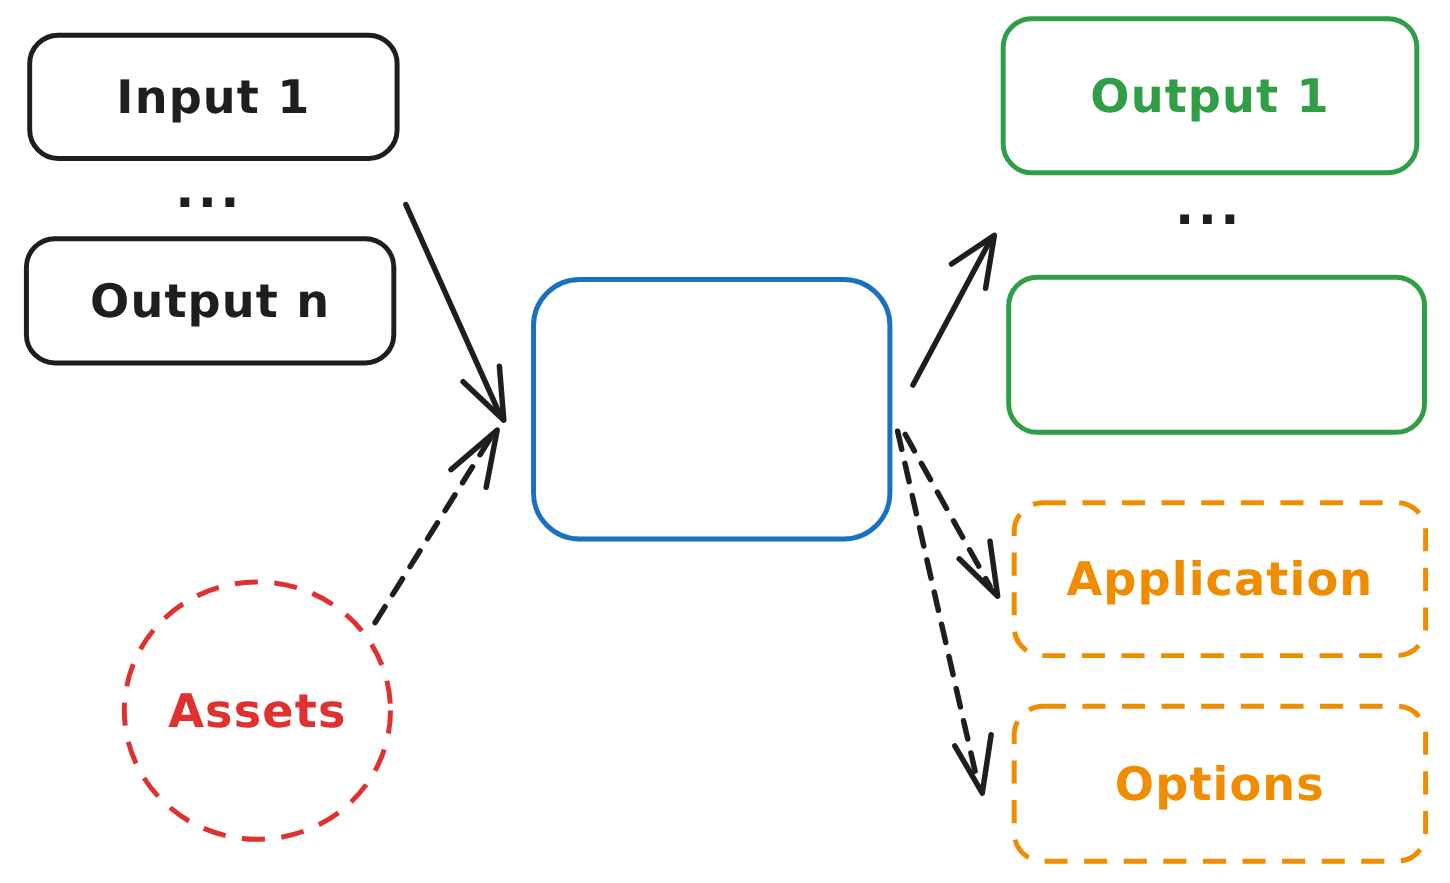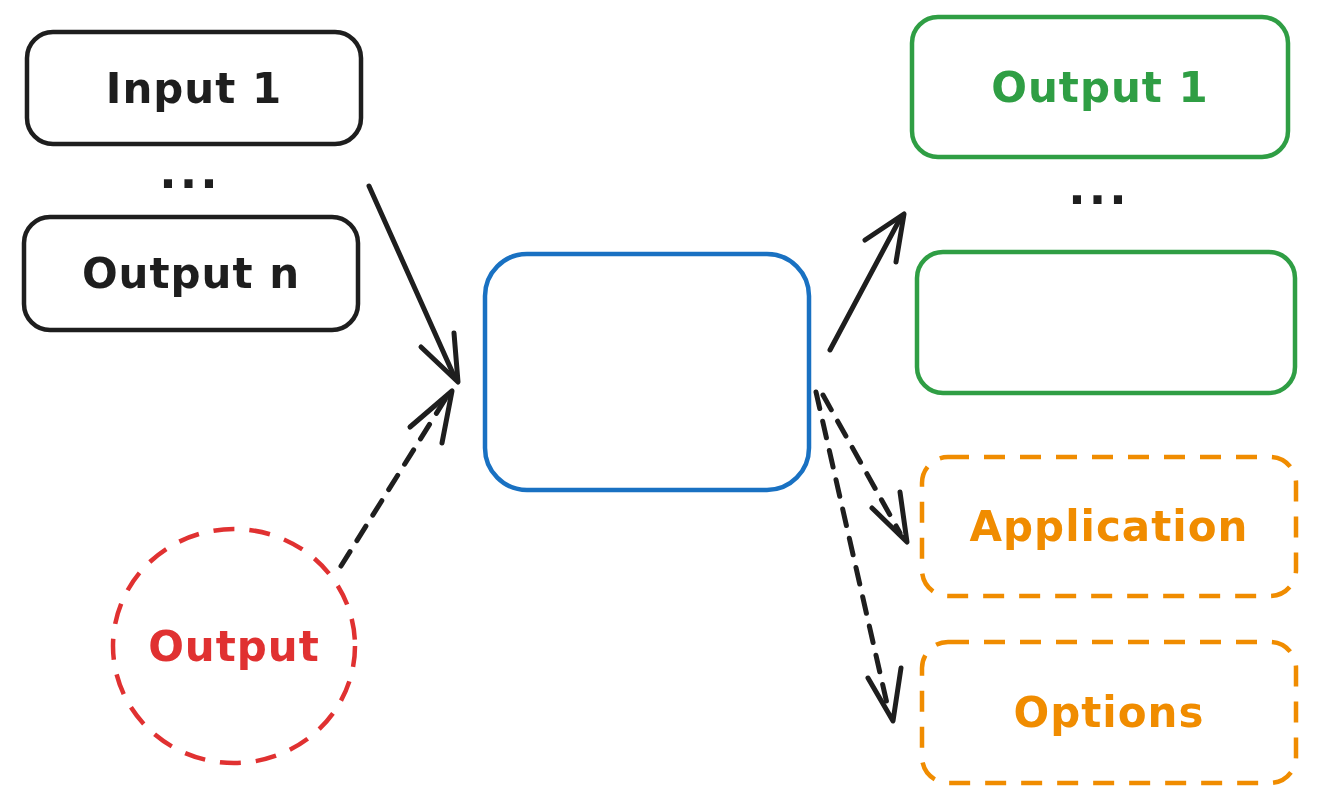--- a/index.html
+++ b/index.html
@@ -126,19 +126,19 @@
   <div class="ellipsis" style="left: 157px; top: 152px; width: 66px; color: rgb(30, 30, 30);">...</div>
 
   <div class="label" style="left: 24px; top: 217px; width: 334px; height: 113px; color: rgb(30, 30, 30);">Output n</div>
 
 
   <div class="label" style="left: 912px; top: 17px; width: 376px; height: 140px; color: rgb(47, 158, 68);">Output 1</div>
 
   <div class="ellipsis" style="left: 1066px; top: 168px; width: 66px; color: rgb(30, 30, 30);">...</div>
 
 
-  <div class="label" style="left: 113px; top: 529px; width: 242px; height: 234px; color: rgb(224, 49, 49);">Output</div>
+  <div class="label" style="left: 113px; top: 529px; width: 242px; height: 234px; color: rgb(224, 49, 49);">Assets</div>
 
   <div class="label" style="left: 922px; top: 457px; width: 374px; height: 139px; color: rgb(240, 140, 0);">Application</div>
 
   <div class="label" style="left: 922px; top: 642px; width: 374px; height: 141px; color: rgb(240, 140, 0);">Options</div>
 
 </div>
 
 </body></html>

